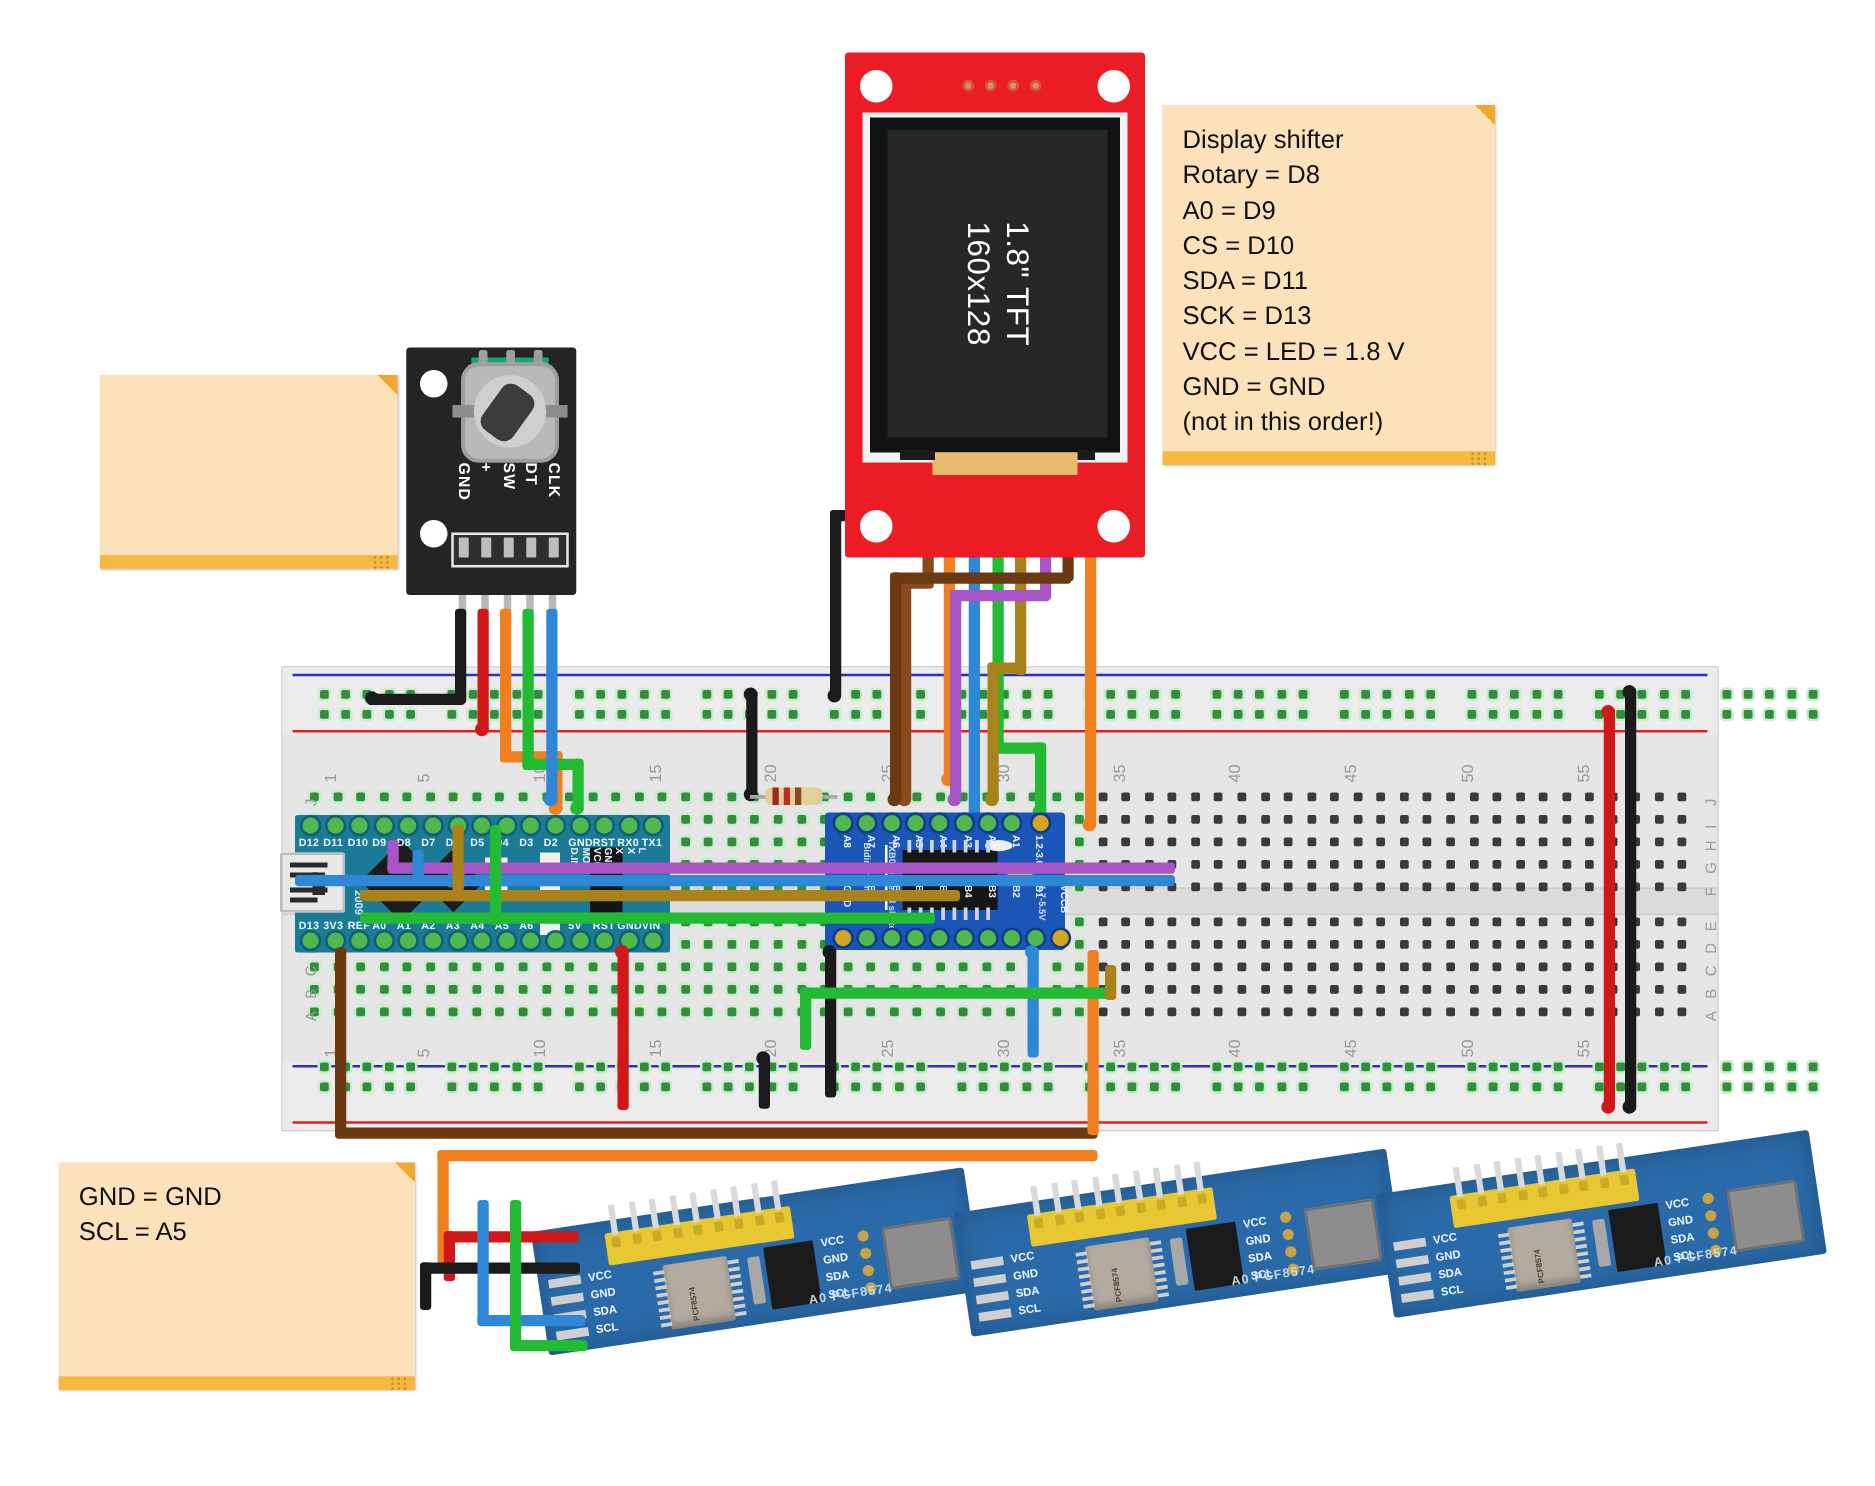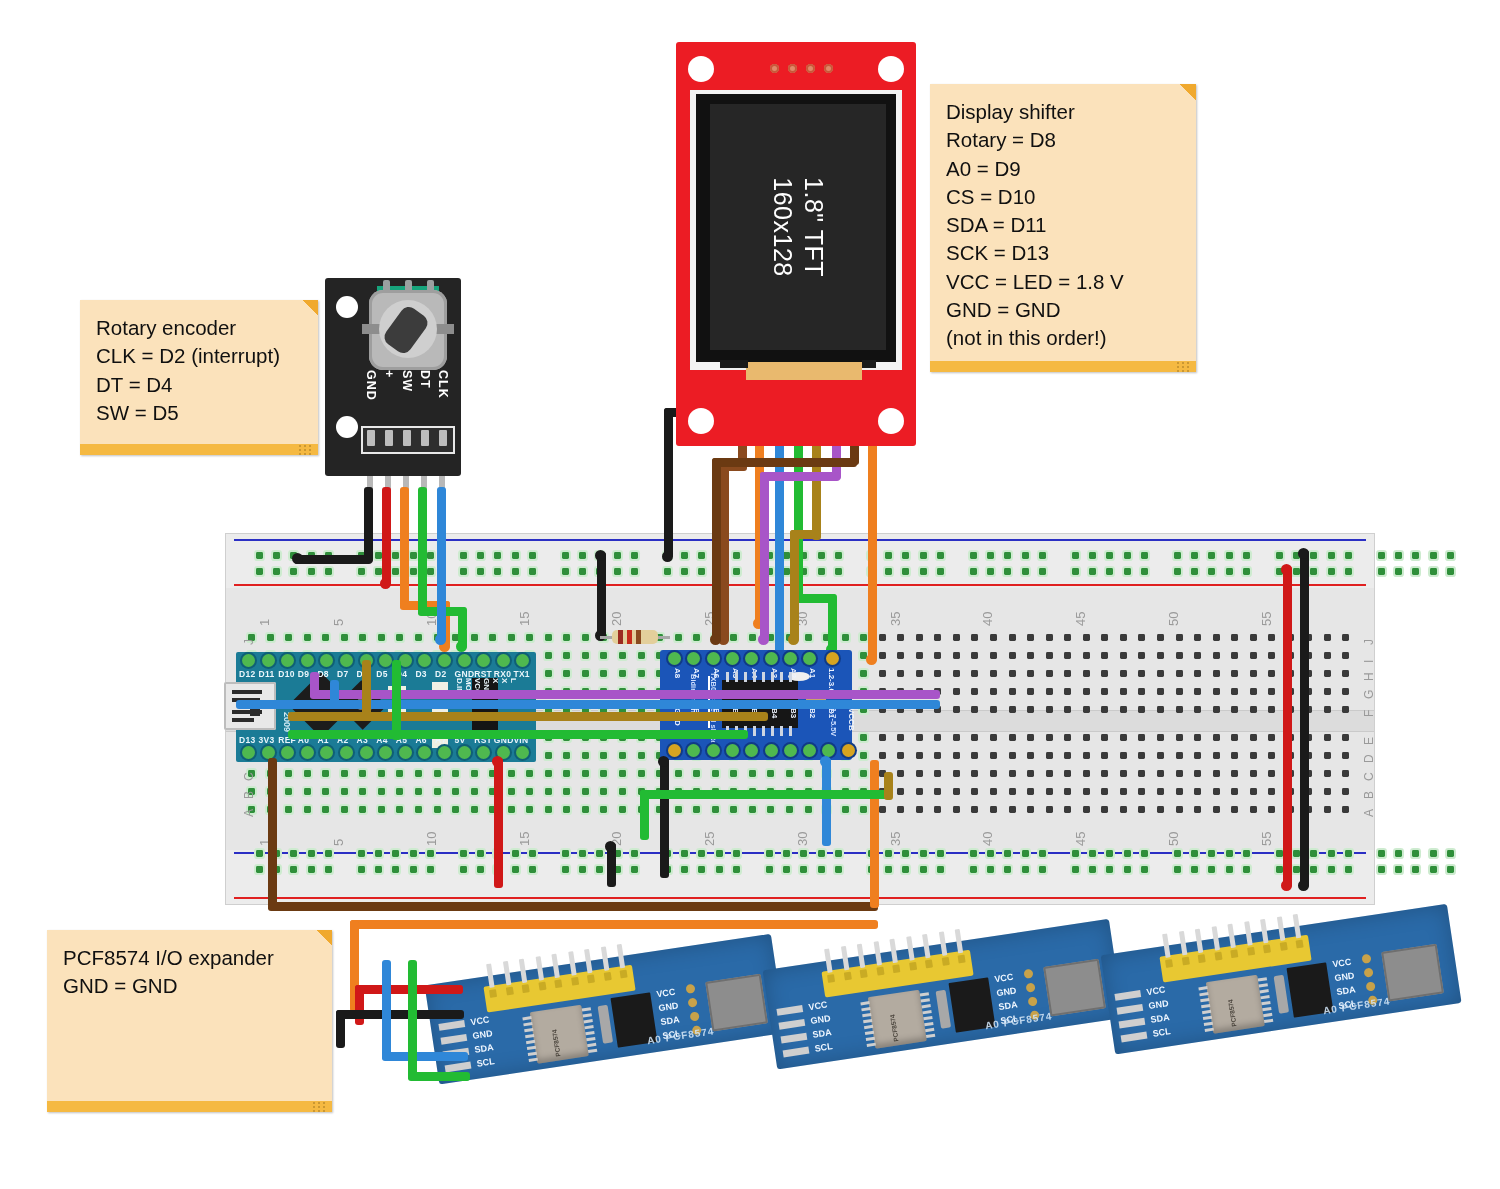--- a/index.html
+++ b/index.html
@@ -1504,26 +1504,20 @@
       <div class="w" style="left:382px;top:1052px;width:86px;height:9px;background:#2f87d8;"></div>
       <div class="w" style="left:408px;top:960px;width:9px;height:120px;background:#22bb33;"></div>
       <div class="w" style="left:408px;top:1072px;width:62px;height:9px;background:#22bb33;"></div>
       <div class="w" style="left:640px;top:790px;width:250px;height:9px;background:#22bb33;"></div>
       <div class="w" style="left:640px;top:790px;width:9px;height:50px;background:#22bb33;"></div>
       <div class="w" style="left:884px;top:772px;width:9px;height:28px;background:#a8821a;"></div>
     </div>
 
   <div class="note" id="note-enc" style="left:80px;top:300px;width:238px;height:155px;">
     <div class="fold"></div>
-    <ul>
-        <li>Rotary encoder</li>
-        <li>CLK = D2 (interrupt)</li>
-        <li>DT = D4</li>
-        <li>SW = D5</li>
-      </ul>
     <div class="bar"></div>
     <div class="dots">
         <i style="left: 0px; top: 0px;"></i>
         <i style="left: 5px; top: 0px;"></i>
         <i style="left: 10px; top: 0px;"></i>
         <i style="left: 0px; top: 4px;"></i>
         <i style="left: 5px; top: 4px;"></i>
         <i style="left: 10px; top: 4px;"></i>
         <i style="left: 0px; top: 8px;"></i>
         <i style="left: 5px; top: 8px;"></i>
@@ -1554,22 +1548,22 @@
         <i style="left: 10px; top: 4px;"></i>
         <i style="left: 0px; top: 8px;"></i>
         <i style="left: 5px; top: 8px;"></i>
         <i style="left: 10px; top: 8px;"></i>
       </div>
   </div>
 
   <div class="note" id="note-pcf" style="left:47px;top:930px;width:285px;height:182px;">
     <div class="fold"></div>
     <ul>
-        <li>PCF8574 I/O expander</li>
         <li>GND = GND</li>
+        <li>SCL = A5</li>
       </ul>
     <div class="bar"></div>
     <div class="dots">
         <i style="left: 0px; top: 0px;"></i>
         <i style="left: 5px; top: 0px;"></i>
         <i style="left: 10px; top: 0px;"></i>
         <i style="left: 0px; top: 4px;"></i>
         <i style="left: 5px; top: 4px;"></i>
         <i style="left: 10px; top: 4px;"></i>
         <i style="left: 0px; top: 8px;"></i>

